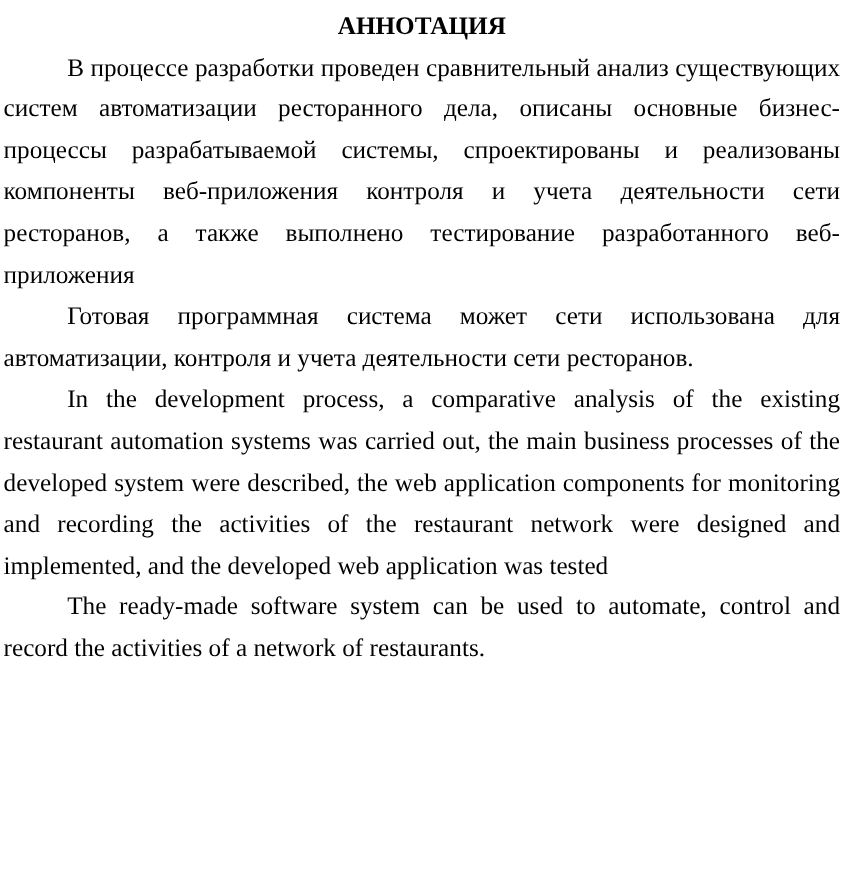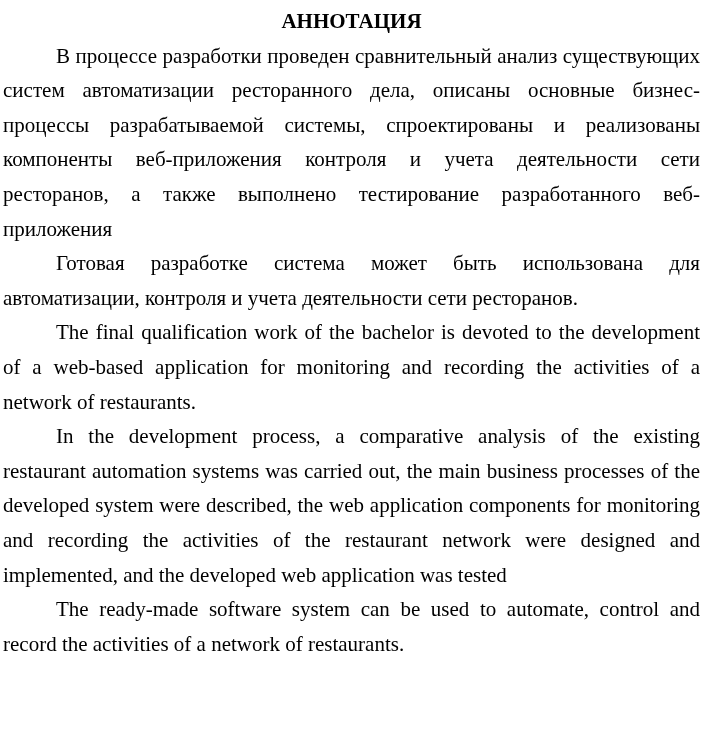--- a/index.html
+++ b/index.html
@@ -36,22 +36,21 @@
 </head>
 <body>
 
 <div class="page">
 
   <div class="heading">АННОТАЦИЯ</div>
 
 
   <p class="para">В процессе разработки проведен сравнительный анализ существующих систем автоматизации ресторанного дела, описаны основные бизнес-процессы разрабатываемой системы, спроектированы и реализованы компоненты веб-приложения контроля и учета деятельности сети ресторанов, а также выполнено тестирование разработанного веб-приложения</p>
 
-  <p class="para">Готовая разработке система может быть использована для автоматизации, контроля и учета деятельности сети ресторанов.</p>
+  <p class="para">Готовая программная система может сети использована для автоматизации, контроля и учета деятельности сети ресторанов.</p>
 
 
-  <p class="para">The final qualification work of the bachelor is devoted to the development of a web-based application for monitoring and recording the activities of a network of restaurants.</p>
 
   <p class="para">In the development process, a comparative analysis of the existing restaurant automation systems was carried out, the main business processes of the developed system were described, the web application components for monitoring and recording the activities of the restaurant network were designed and implemented, and the developed web application was tested</p>
 
   <p class="para">The ready-made software system can be used to automate, control and record the activities of a network of restaurants.</p>
 
 </div>
 
 </body></html>

